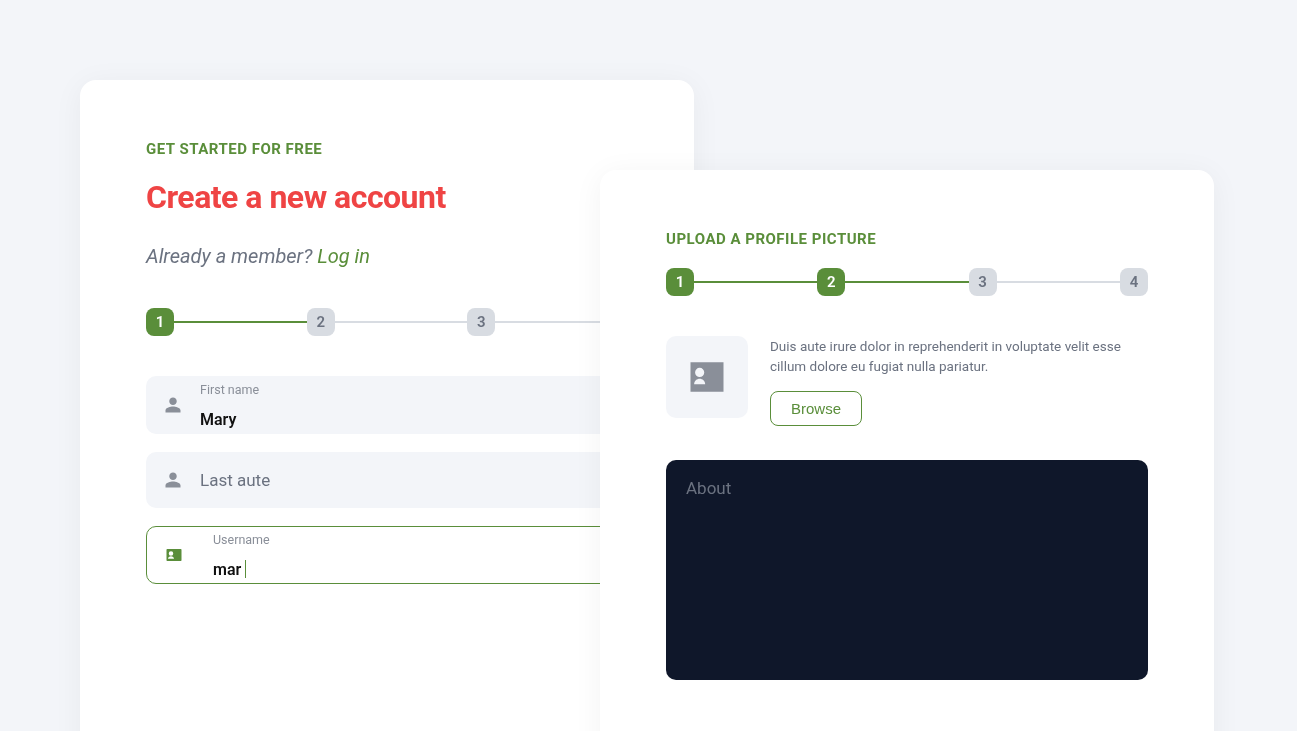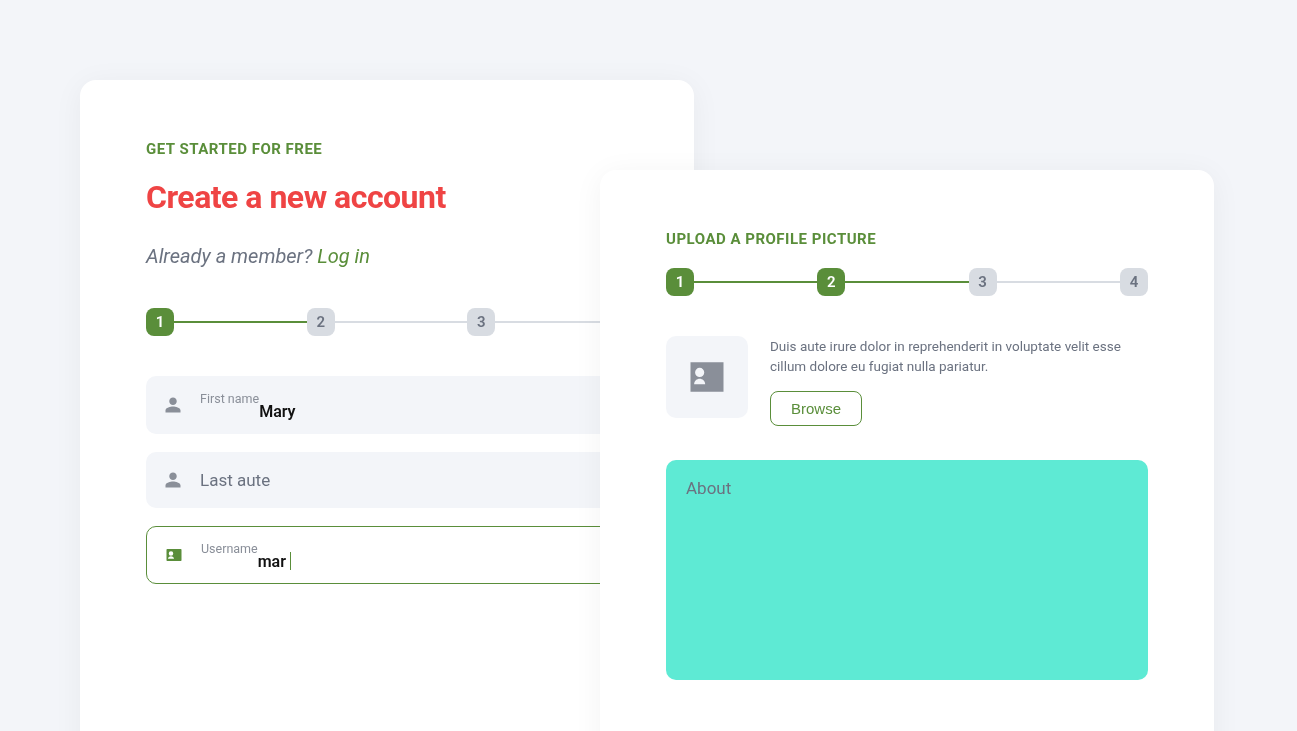--- a/index.html
+++ b/index.html
@@ -90,27 +90,28 @@
     width: 620px;
   }
   .field.single { height: 56px; }
   .field.filled { height: 58px; }
   .field .ficon {
     color: #8a8f99;
     margin-right: 18px;
     display: flex;
     align-items: center;
   }
-  .field .stack { display: flex; }
+  .field .stack { display: flex; flex-direction: column; }
   .field .flabel { font-size: 12.5px; color: #8a8f99; line-height: 1.4; }
   .field .fvalue { font-size: 16px; color: #111111; font-weight: 600; margin-top: 12px; }
   .field .placeholder { font-size: 17px; color: #6b7280; }
   .field.focused {
     background: #ffffff;
     border: 1.5px solid #5a8e3a;
+    gap: 12px;
   }
   .field.focused .ficon { color: #5a8e3a; }
   .cursor {
     display: inline-block;
     width: 1px;
     height: 18px;
     background: #5a8e3a;
     margin-left: 4px;
     vertical-align: -3px;
   }
@@ -133,21 +134,21 @@
     border: 1.5px solid #5a8e3a;
     color: #5a8e3a;
     background: #ffffff;
     font-size: 15px;
     font-weight: 400;
     padding: 8px 20px;
     border-radius: 8px;
     cursor: pointer;
   }
   .about-field {
-    background: #5eead4;
+    background: #0f172a;
     border-radius: 10px;
     padding: 18px 20px;
     min-height: 220px;
   }
   .about-field .placeholder { font-size: 17px; color: #6b7280; }
   svg { display: block; }
 </style>
 </head>
 <body>
 

